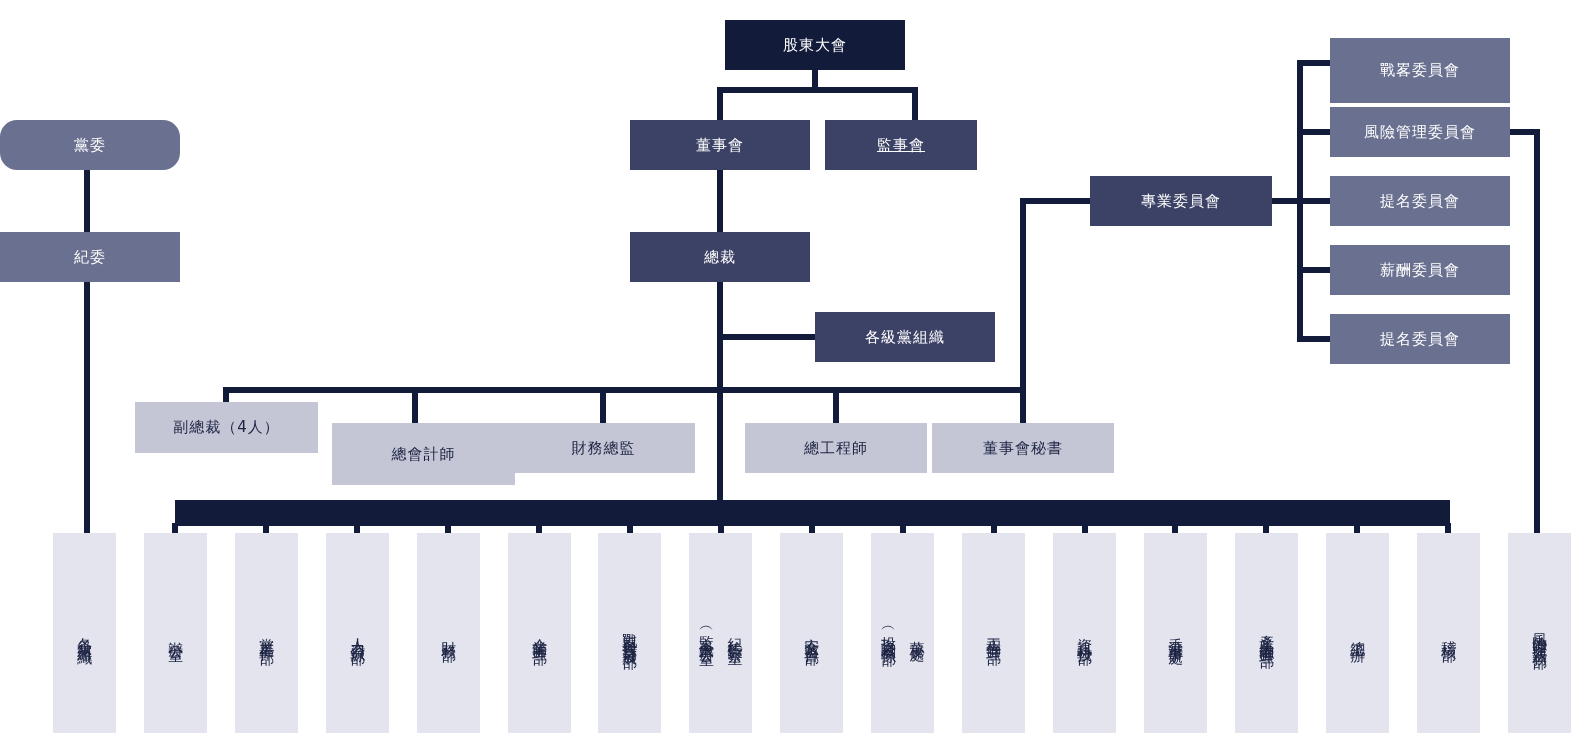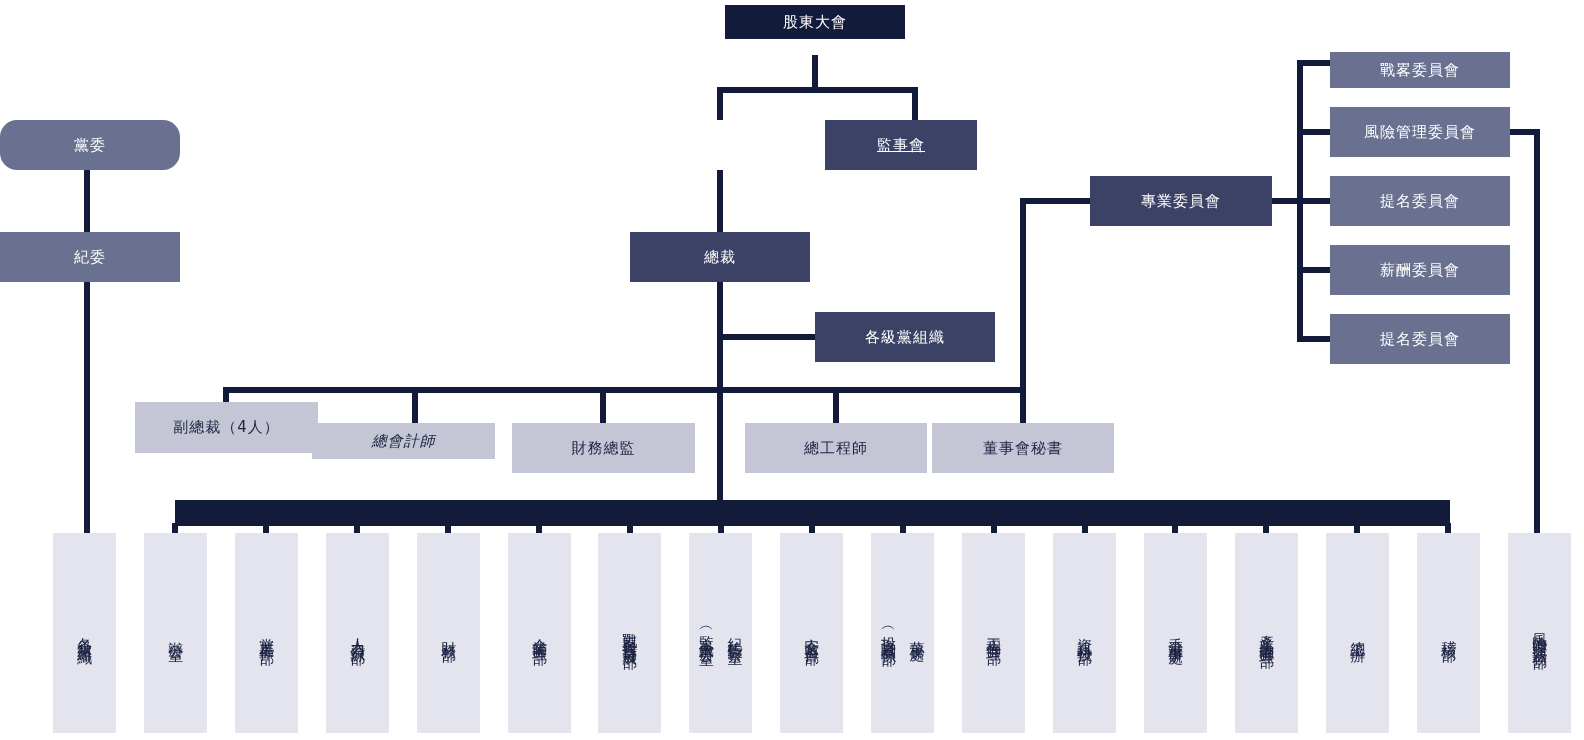--- a/index.html
+++ b/index.html
@@ -88,37 +88,38 @@
   <div class="line" style="left:718px;top:523px;width:6px;height:10px;"></div>
   <div class="line" style="left:809px;top:523px;width:6px;height:10px;"></div>
   <div class="line" style="left:900px;top:523px;width:6px;height:10px;"></div>
   <div class="line" style="left:991px;top:523px;width:6px;height:10px;"></div>
   <div class="line" style="left:1082px;top:523px;width:6px;height:10px;"></div>
   <div class="line" style="left:1172px;top:523px;width:6px;height:10px;"></div>
   <div class="line" style="left:1263px;top:523px;width:6px;height:10px;"></div>
   <div class="line" style="left:1354px;top:523px;width:6px;height:10px;"></div>
   <div class="line" style="left:1445px;top:523px;width:6px;height:10px;"></div>
 
-  <div class="box lvl0" style="left:725px;top:5px;width:180px;height:34px;">股東大會</div>
+  <div class="box lvl0" style="left:725px;top:20px;width:180px;height:50px;">股東大會</div>
+  <div class="box lvl1" style="left:630px;top:120px;width:180px;height:50px;">董事會</div>
   <div class="box lvl1" style="left:825px;top:120px;width:152px;height:50px;text-decoration:underline;">監事會</div>
   <div class="box lvl1" style="left:630px;top:232px;width:180px;height:50px;">總裁</div>
   <div class="box lvl1" style="left:815px;top:312px;width:180px;height:50px;">各級黨組織</div>
   <div class="box lvl1" style="left:1090px;top:176px;width:182px;height:50px;">專業委員會</div>
 
   <div class="box gray" style="left:0px;top:120px;width:180px;height:50px;border-radius:17px;">黨委</div>
   <div class="box gray" style="left:0px;top:232px;width:180px;height:50px;">紀委</div>
 
-  <div class="box gray" style="left:1330px;top:52px;width:180px;height:36px;font-family:Liberation Serif, serif;">戰畧委員會</div>
+  <div class="box gray" style="left:1330px;top:38px;width:180px;height:65px;font-family:Liberation Serif, serif;">戰畧委員會</div>
   <div class="box gray" style="left:1330px;top:107px;width:180px;height:50px;">風險管理委員會</div>
   <div class="box gray" style="left:1330px;top:176px;width:180px;height:50px;">提名委員會</div>
   <div class="box gray" style="left:1330px;top:245px;width:180px;height:50px;">薪酬委員會</div>
   <div class="box gray" style="left:1330px;top:314px;width:180px;height:50px;">提名委員會</div>
 
   <div class="box light" style="left:135px;top:402px;width:183px;height:51px;">副總裁（4人）</div>
-  <div class="box light" style="left:312px;top:423px;width:183px;height:36px;font-style:italic;">總會計師</div>
+  <div class="box light" style="left:332px;top:423px;width:183px;height:62px;">總會計師</div>
   <div class="box light" style="left:745px;top:423px;width:182px;height:50px;">總工程師</div>
   <div class="box light" style="left:512px;top:423px;width:183px;height:50px;">財務總監</div>
   <div class="box light" style="left:932px;top:423px;width:182px;height:50px;">董事會秘書</div>
 
   <div class="box dept" style="left:53px;top:533px;width:63px;height:200px;">各級黨組織</div>
   <div class="box dept" style="left:144px;top:533px;width:63px;height:200px;">辦公室</div>
   <div class="box dept" style="left:235px;top:533px;width:63px;height:200px;">黨群工作部</div>
   <div class="box dept" style="left:326px;top:533px;width:63px;height:200px;">人力資源部</div>
   <div class="box dept" style="left:417px;top:533px;width:63px;height:200px;">財務部</div>
   <div class="box dept" style="left:508px;top:533px;width:63px;height:200px;">企業管理部</div>

